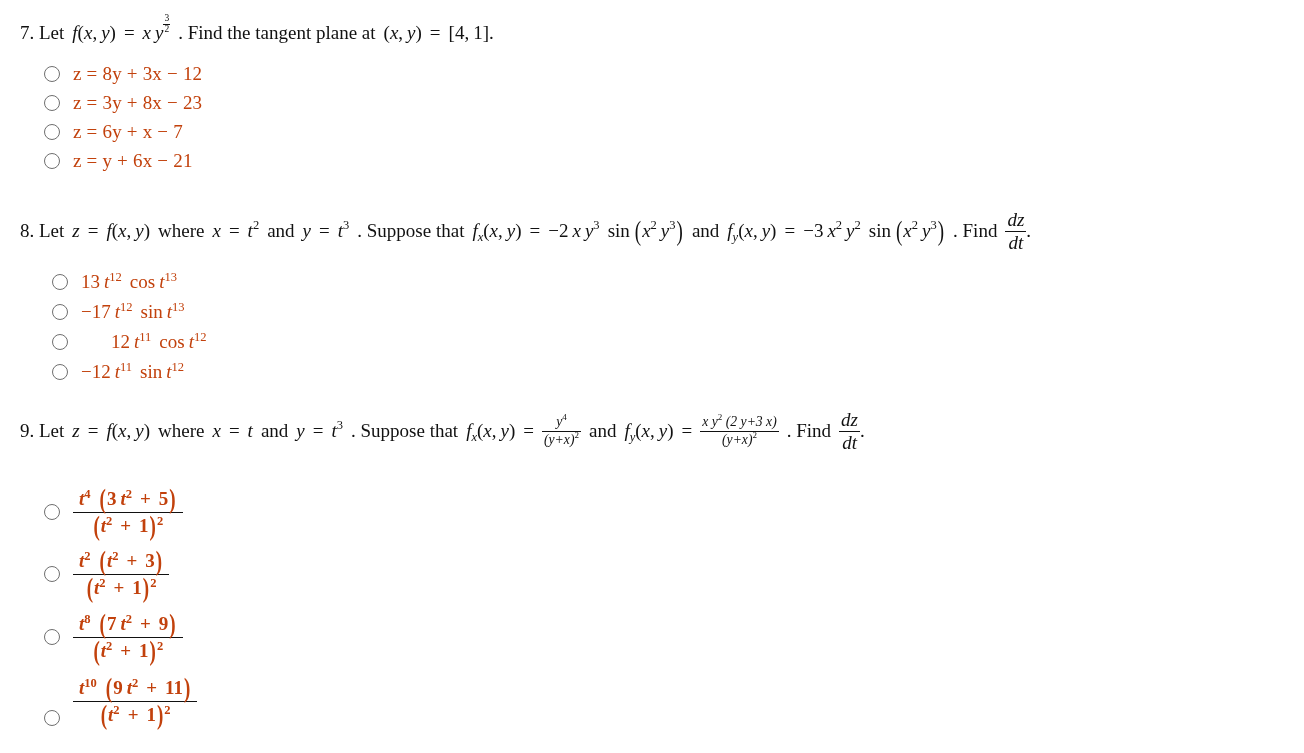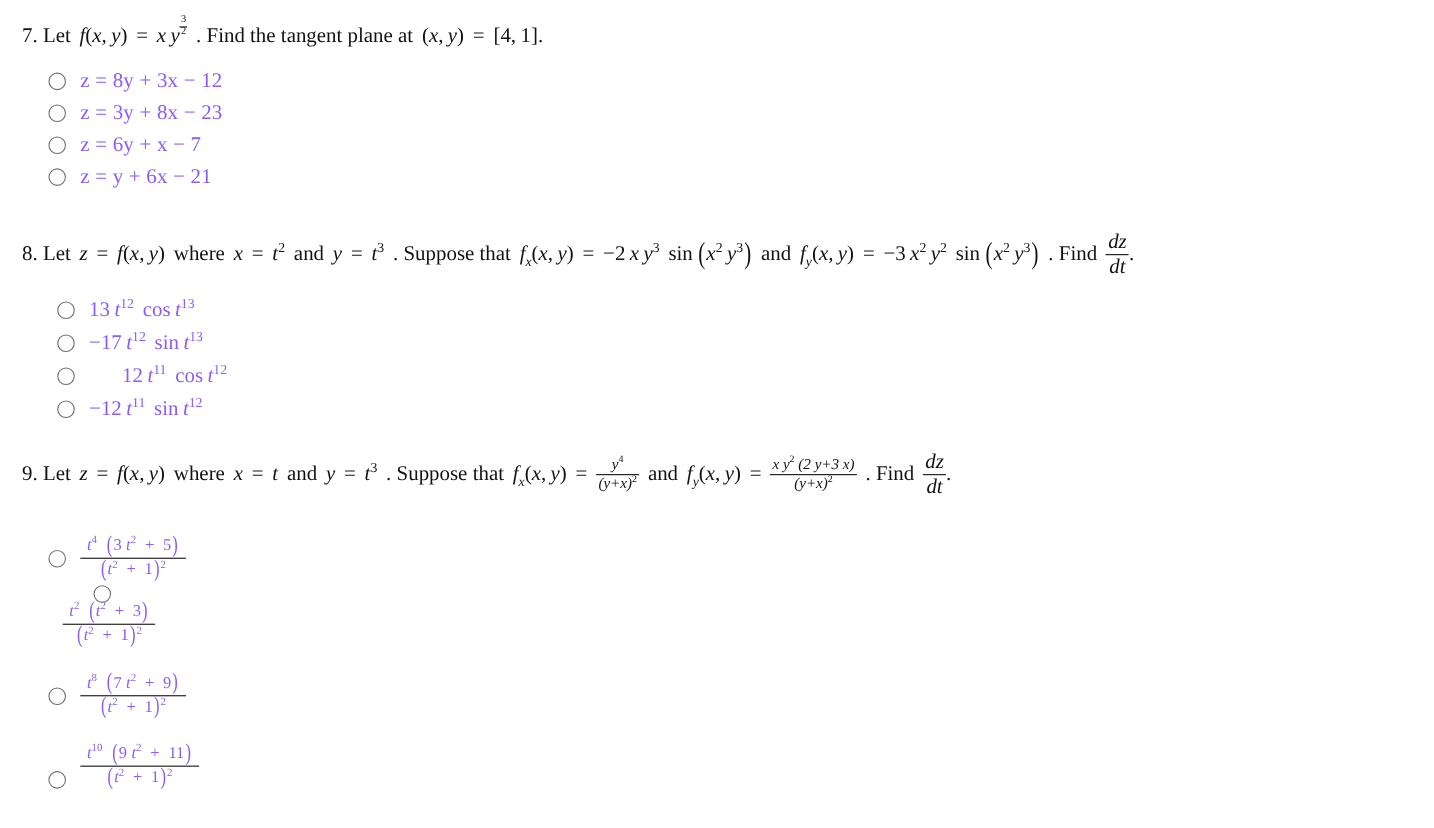--- a/index.html
+++ b/index.html
@@ -123,27 +123,27 @@
     border: 1.4px solid #6f6f6f;
     border-radius: 50%;
     background: #ffffff;
     box-sizing: border-box;
     flex: 0 0 auto;
   }
   .opt-label {
     margin-left: 13px;
     font-size: 19px;
     line-height: 1;
-    color: #8b5cf6;
+    color: #c2410c;
   }
   
   .opt-label.upright { font-style: normal; letter-spacing: 0.2px; }
 
   
-  .opt.tall .opt-label { font-size: 15px; }
+  .opt.tall .opt-label { font-size: 19px; font-weight: bold; }
 
   .frac-opt {
     display: inline-block;
     text-align: center;
     line-height: 1.15;
   }
   .frac-opt > .num {
     display: block;
     border-bottom: 1.3px solid #111;
     padding: 0 6px 2px 6px;
@@ -210,21 +210,21 @@
   <div class="opt tall" style="left:44px; top:488px;">
     <span class="radio"></span>
     <span class="opt-label">
       <span class="frac-opt">
         <span class="num"><span class="mi">t</span><span class="sup up">4</span><span class="sp2"></span><span class="bigparen">(</span><span class="mn">3</span><span class="sp"></span><span class="mi">t</span><span class="sup up">2</span><span class="sp2"></span><span class="mo">+</span><span class="sp2"></span><span class="mn">5</span><span class="bigparen">)</span></span>
         <span class="den"><span class="bigparen">(</span><span class="mi">t</span><span class="sup up">2</span><span class="sp2"></span><span class="mo">+</span><span class="sp2"></span><span class="mn">1</span><span class="bigparen">)</span><span class="sup up">2</span></span>
       </span>
     </span>
   </div>
 
-  <div class="opt tall" style="left:44px; top:532px;flex-direction:column;">
+  <div class="opt tall" style="left:44px; top:550px;">
     <span class="radio"></span>
     <span class="opt-label">
       <span class="frac-opt">
         <span class="num"><span class="mi">t</span><span class="sup up">2</span><span class="sp2"></span><span class="bigparen">(</span><span class="mi">t</span><span class="sup up">2</span><span class="sp2"></span><span class="mo">+</span><span class="sp2"></span><span class="mn">3</span><span class="bigparen">)</span></span>
         <span class="den"><span class="bigparen">(</span><span class="mi">t</span><span class="sup up">2</span><span class="sp2"></span><span class="mo">+</span><span class="sp2"></span><span class="mn">1</span><span class="bigparen">)</span><span class="sup up">2</span></span>
       </span>
     </span>
   </div>
 
   <div class="opt tall" style="left:44px; top:613px;">

